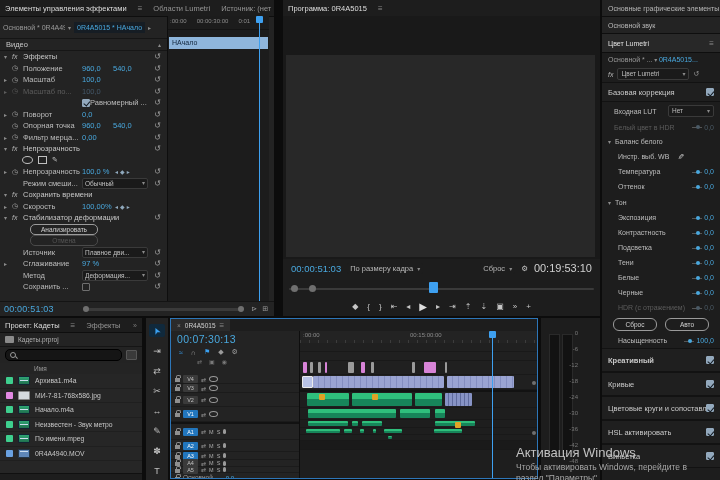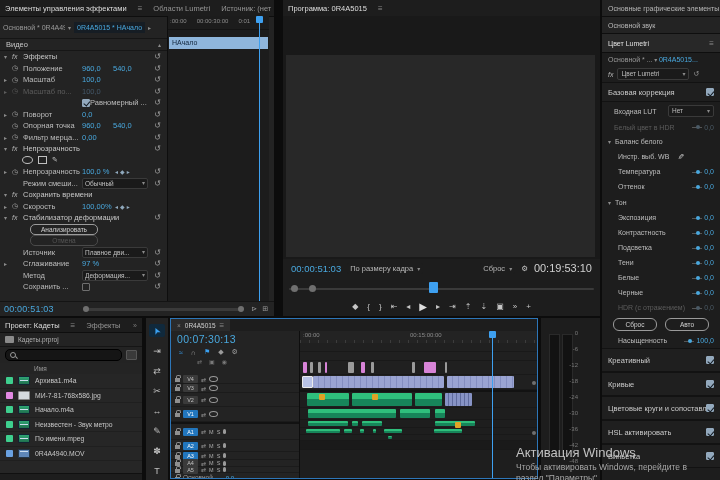--- a/index.html
+++ b/index.html
@@ -501,21 +501,21 @@
   <div class="lrow" style="height:18px;justify-content:center;gap:8px">
     <span class="pill">Сброс</span>
     <span class="pill">Авто</span>
   </div>
   <div class="lrow" style="height:15px">
     <span style="padding-left:10px">Насыщенность</span>
     <span class="lval"><span class="knb"></span><span>100,0</span></span>
   </div>
   <div id="lum-sections">
       <div class="sect" style="height: 22px;">
-        <span style="overflow: hidden; white-space: nowrap;">Креативный</span>
+        <span style="overflow: hidden; white-space: nowrap; font-weight: bold;">Креативный</span>
         <span class="cb on"></span>
       </div>
       <div class="sect" style="height: 22px;">
         <span style="overflow: hidden; white-space: nowrap;">Кривые</span>
         <span class="cb on"></span>
       </div>
       <div class="sect" style="height: 22px;">
         <span style="overflow: hidden; white-space: nowrap;">Цветовые круги и сопоставление</span>
         <span class="cb on"></span>
       </div>

